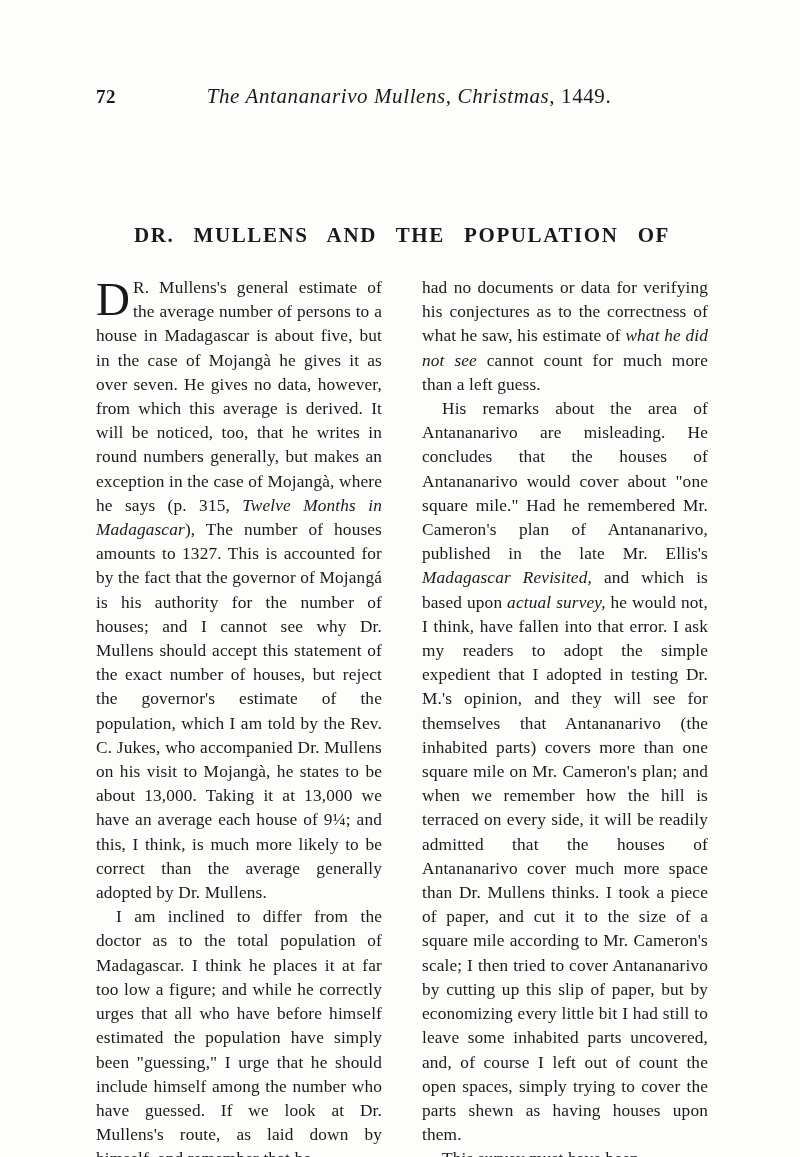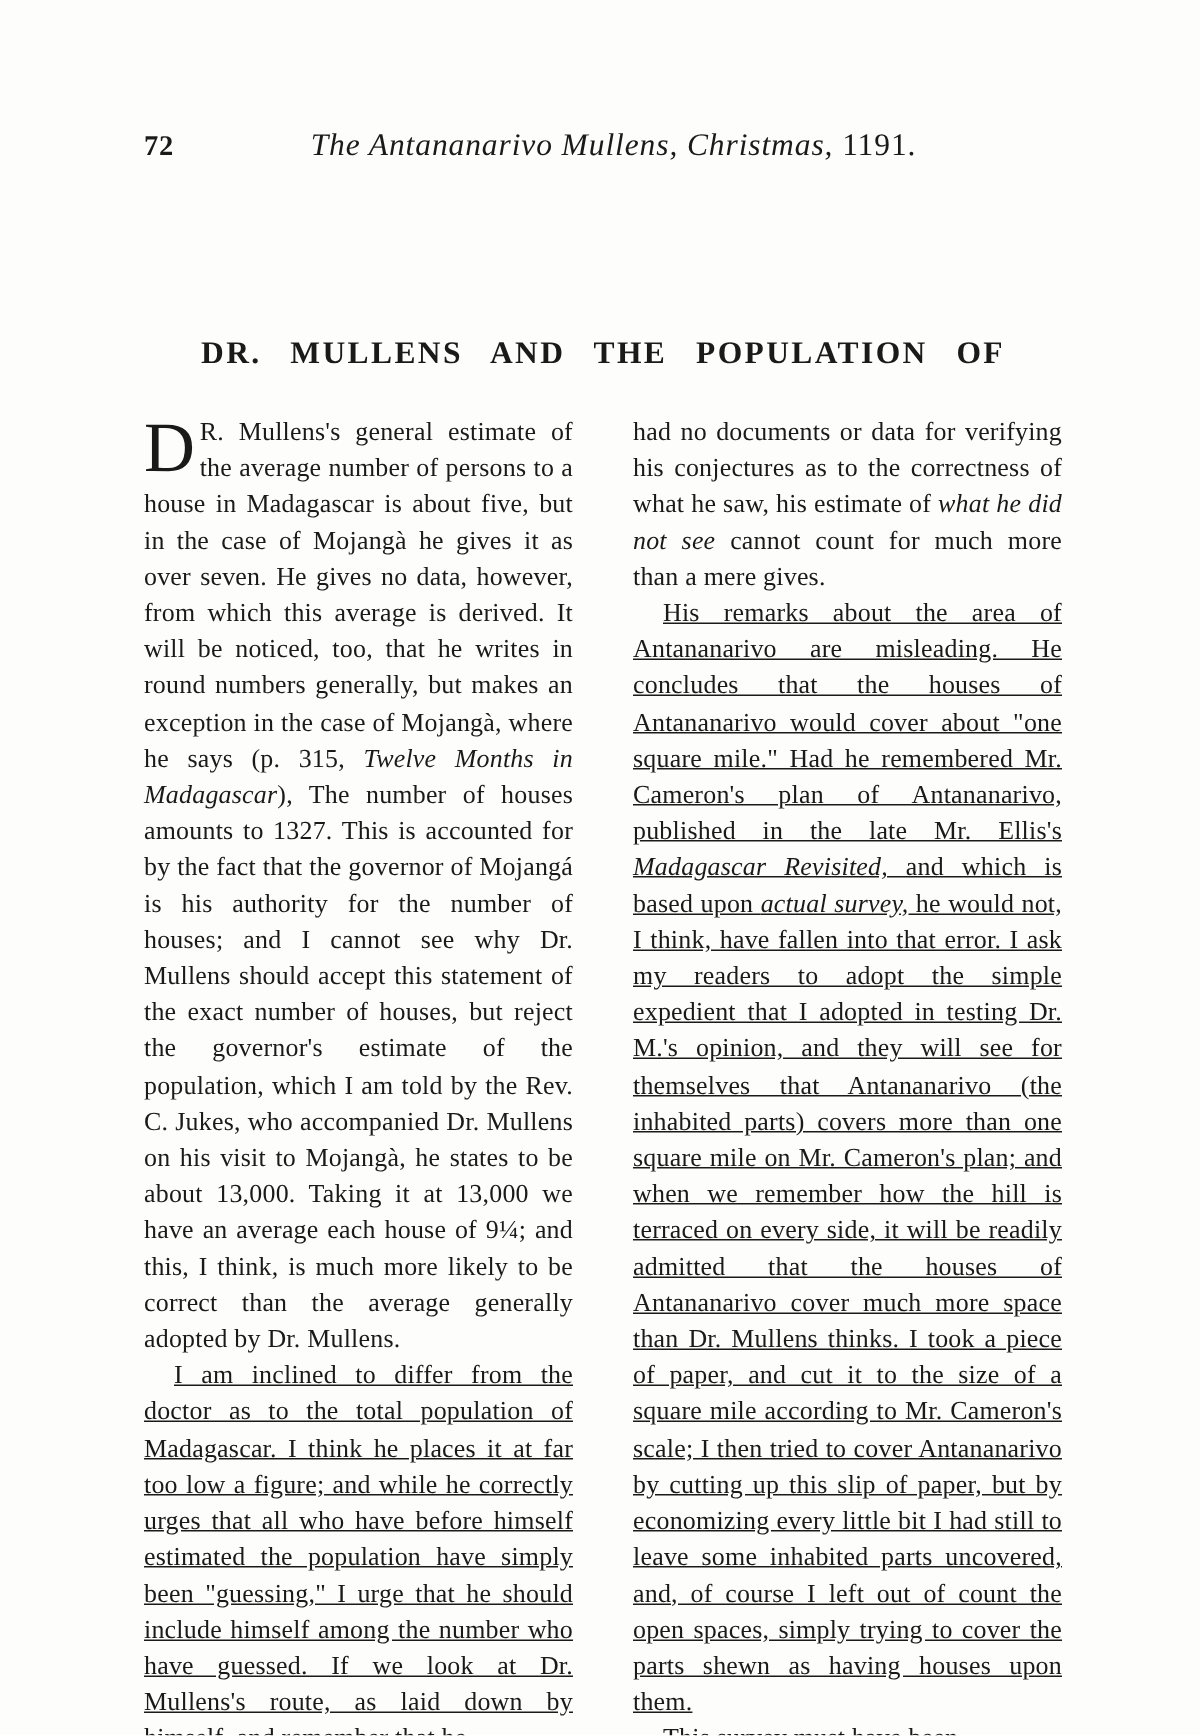--- a/index.html
+++ b/index.html
@@ -83,21 +83,20 @@
     margin: 0;
     font-size: 17.3px;
     line-height: 24.2px;
     text-align: justify;
     text-align-last: left;
     hyphens: manual;
     letter-spacing: 0.15px;
   }
   p.indent {
     text-indent: 20px;
-    text-decoration: underline;
   }
   .dropcap-para {
     position: relative;
     min-height: 52px;
   }
   .dropcap {
     float: left;
     font-size: 47px;
     line-height: 42px;
     padding: 2px 3px 0 0;
@@ -107,34 +106,34 @@
     font-style: italic;
   }
 </style>
 </head>
 <body>
 
 <div class="page">
 
   <div class="running-head">
     <span class="folio">72</span>
-    <span class="head-title"><i>The Antananarivo Mullens, Christmas,</i><span class="upright"> 1191.</span></span>
+    <span class="head-title"><i>The Antananarivo Mullens, Christmas,</i><span class="upright"> 1449.</span></span>
   </div>
 
   <h1 class="article-title">
     <span class="title-line title-line-1">DR. MULLENS AND THE POPULATION OF</span>
   </h1>
 
   <div class="columns">
 
     <div class="col">
       <p class="dropcap-para"><span class="dropcap">D</span><span>R. Mullens's general estimate of the average number of persons to a house in Madagascar is about five, but in the case of Mojangà he gives it as over seven. He gives no data, however, from which this average is derived. It will be noticed, too, that he writes in round numbers generally, but makes an exception in the case of Mojangà, where he says (p. 315, </span><i>Twelve Months in Madagascar</i><span>), The number of houses amounts to 1327. This is accounted for by the fact that the governor of Mojangá is his authority for the number of houses; and I cannot see why Dr. Mullens should accept this statement of the exact number of houses, but reject the governor's estimate of the population, which I am told by the Rev. C. Jukes, who accompanied Dr. Mullens on his visit to Mojangà, he states to be about 13,000. Taking it at 13,000 we have an average each house of 9¼; and this, I think, is much more likely to be correct than the average generally adopted by Dr. Mullens.</span></p>
       <p class="indent">I am inclined to differ from the doctor as to the total population of Madagascar. I think he places it at far too low a figure; and while he correctly urges that all who have before himself estimated the population have simply been "guessing," I urge that he should include himself among the number who have guessed. If we look at Dr. Mullens's route, as laid down by himself, and remember that he</p>
     </div>
 
     <div class="col">
-      <p><span>had no documents or data for verifying his conjectures as to the correctness of what he saw, his estimate of </span><i>what he did not see</i><span> cannot count for much more than a mere gives.</span></p>
+      <p><span>had no documents or data for verifying his conjectures as to the correctness of what he saw, his estimate of </span><i>what he did not see</i><span> cannot count for much more than a left guess.</span></p>
       <p class="indent"><span>His remarks about the area of Antananarivo are misleading. He concludes that the houses of Antananarivo would cover about "one square mile." Had he remembered Mr. Cameron's plan of Antananarivo, published in the late Mr. Ellis's </span><i>Madagascar Revisited,</i><span> and which is based upon </span><i>actual survey,</i><span> he would not, I think, have fallen into that error. I ask my readers to adopt the simple expedient that I adopted in testing Dr. M.'s opinion, and they will see for themselves that Antananarivo (the inhabited parts) covers more than one square mile on Mr. Cameron's plan; and when we remember how the hill is terraced on every side, it will be readily admitted that the houses of Antananarivo cover much more space than Dr. Mullens thinks. I took a piece of paper, and cut it to the size of a square mile according to Mr. Cameron's scale; I then tried to cover Antananarivo by cutting up this slip of paper, but by economizing every little bit I had still to leave some inhabited parts uncovered, and, of course I left out of count the open spaces, simply trying to cover the parts shewn as having houses upon them.</span></p>
       <p class="indent">This survey must have been</p>
     </div>
 
   </div>
 </div>
 
 </body></html>

